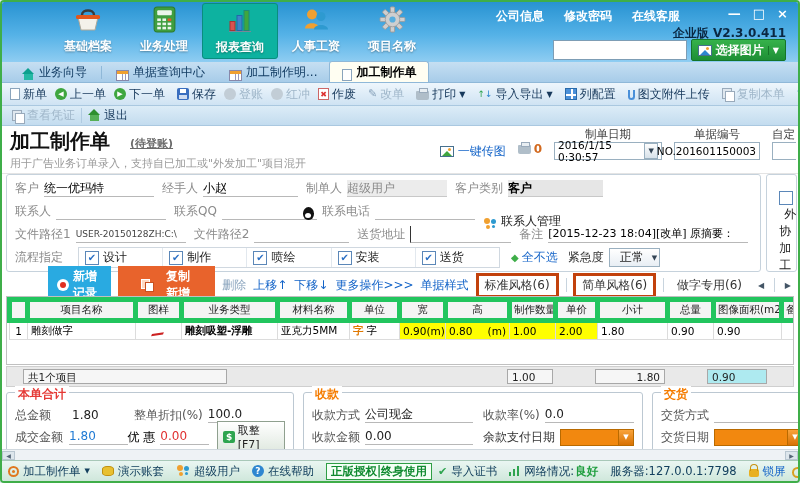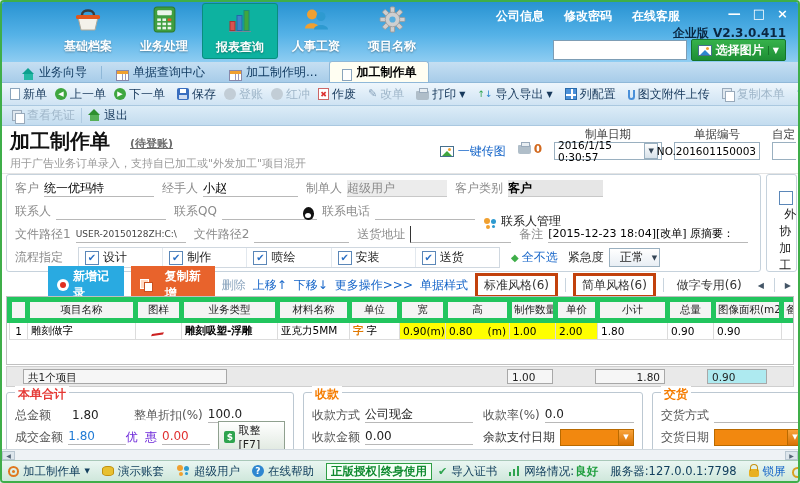--- a/index.html
+++ b/index.html
@@ -58,21 +58,21 @@
   .flow-box{display:flex;border:1px solid #d0d8e0;height:19px;align-items:center;width:420px;margin-right:8px;}
   .flow-cell{flex:1;display:flex;align-items:center;gap:4px;padding-left:6px;border-right:1px solid #e2e8ee;height:100%;}
   .cb{width:12px;height:12px;border:1px solid #5b87b8;background:#fff;font-size:10px;line-height:11px;text-align:center;color:#2a6fc4;}
   .cb.empty{color:transparent;}
   .diamond{color:#3fae49;font-size:10px;margin:0 3px;}
   .mini-select{display:flex;align-items:center;height:17px;border:1px solid #9ab0c0;background:linear-gradient(#fff,#e8eef4);padding:0 2px 0 10px;}
   .mini-select .dd{font-size:7px;margin-left:8px;color:#345;}
   
   .record-bar{position:absolute;top:148px;left:4px;right:4px;height:22px;display:flex;align-items:center;gap:7px;margin-left:42px;}
   .btn-add{display:flex;align-items:center;gap:4px;background:#29aae1;color:#fff;font-weight:bold;padding:2px 9px;cursor:pointer;}
-  .btn-copyadd{display:flex;align-items:center;gap:13px;background:#e8632c;color:#fff;font-weight:bold;padding:2px 9px;cursor:pointer;}
+  .btn-copyadd{display:flex;align-items:center;gap:13px;background:#e8632c;color:#fff;font-weight:bold;padding:2px 23px;cursor:pointer;}
   .rlink{color:#1464c8;cursor:pointer;white-space:nowrap;}
   .rlink.muted{color:#8aa4bd;}
   .style-tab{padding:1px 6px;white-space:nowrap;color:#333;cursor:pointer;}
   .style-tab.boxed{background:#fff;border:3px solid #c2410c;}
   .arr-btn{font-size:8px;color:#456;padding:0 3px;cursor:pointer;}
   .vline{width:1px;height:14px;background:#c8d4de;}
   
   .grid{position:absolute;top:170px;left:4px;right:4px;height:67px;border:1px solid #c0c0c0;overflow:hidden;background:#fff;}
   table.sheet{border-collapse:collapse;table-layout:fixed;width:788px;font-size:10.5px;}
   .sheet th{background:#f4f4f4;border:5px solid #22c55e;height:16px;font-weight:normal;color:#222;padding:0 2px;overflow:hidden;white-space:nowrap;}
@@ -583,21 +583,21 @@
         <span class="gtitle red">本单合计</span>
         <div class="grow">
           <span class="lbl" style="width:52px;color:#555;">总金额</span>
           <span style="width:62px;">1.80</span>
           <span class="lbl" style="color:#555;">整单折扣(%)</span>
           <span class="gval" style="flex:1;">100.0</span>
         </div>
         <div class="grow">
           <span class="lbl" style="width:52px;color:#555;">成交金额</span>
           <span class="gval blue" style="width:62px;">1.80</span>
-          <span class="lbl" style="color:#6d28d9;font-family:Liberation Mono, monospace;">优 惠</span>
+          <span class="lbl" style="color:#000000;">优 惠</span>
           <span class="gval red" style="width:52px;">0.00</span>
           <div class="btn-round">
               <span class="dollar-ic">$</span>
               <span>取整[F7]</span>
             </div>
         </div>
       </div>
       <div class="gbox" style="width:340px;">
         <span class="gtitle orange">收款</span>
         <div class="grow">

